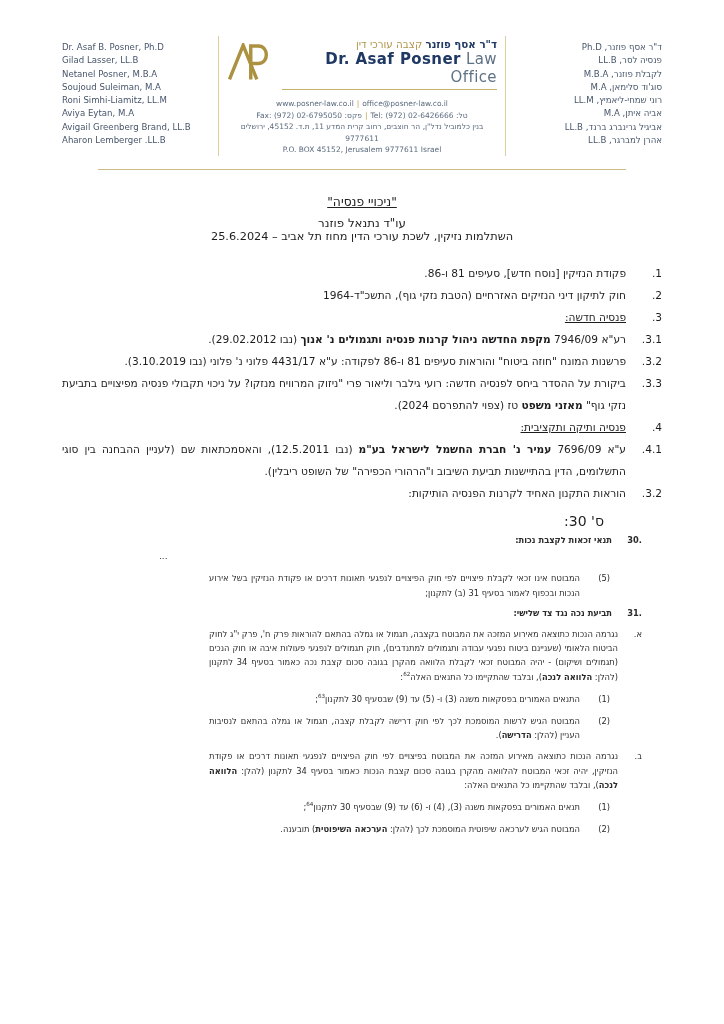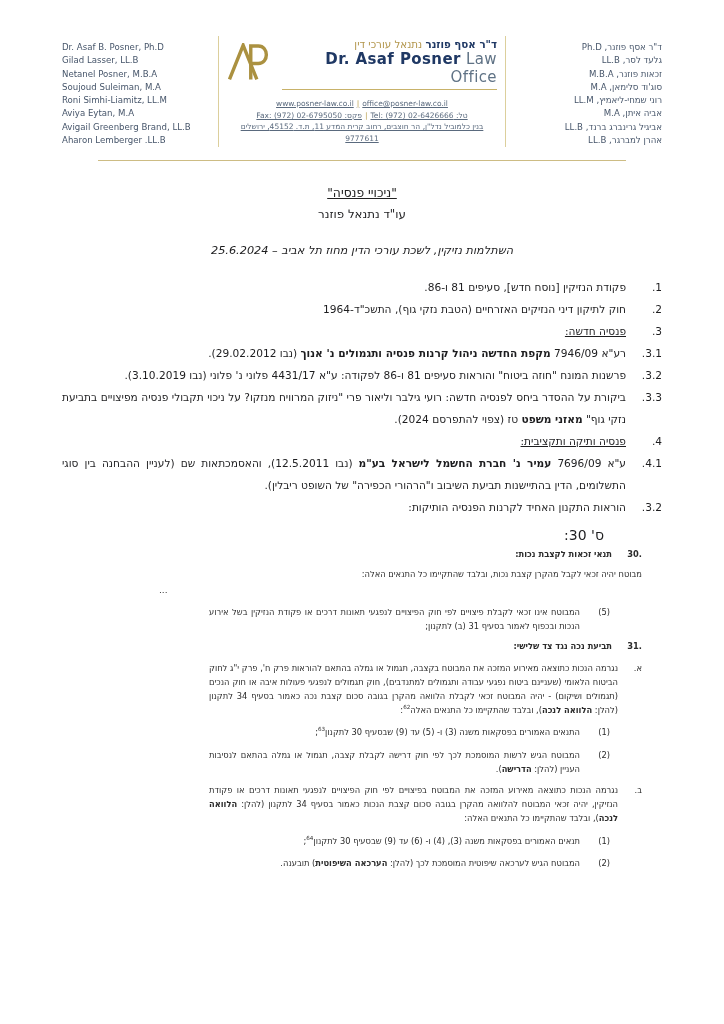--- a/index.html
+++ b/index.html
@@ -14,29 +14,29 @@
   .att-col.he{text-align:right;}
   .lh-center{flex:1;margin:0 10px;text-align:center;border-left:1px solid #dccf9c;border-right:1px solid #dccf9c;padding:2px 8px 0;}
   .brandrow{display:flex;align-items:center;justify-content:center;gap:9px;}
   .ap-logo{flex:0 0 auto;}
   .brandnames{text-align:right;}
   .brand-he{font-size:10.3px;color:#b2954a;}
   .brand-he b{color:#1f3864;}
   .brand-en{font-size:15px;color:#5f7285;letter-spacing:.4px;}
   .brand-en b{color:#1f3864;}
   .brand-underline{height:1px;background:#c8b269;margin-top:3px;}
-  .contact{margin-top:8px;font-size:7.5px;line-height:11.6px;color:#5a6a7e;text-decoration:underline;}
+  .contact{margin-top:8px;font-size:7.5px;line-height:11.6px;color:#5a6a7e;}
   .contact .sep{color:#bba04e;padding:0 3px;}
   .gold-rule{border:none;border-top:1.5px solid #cdbc84;margin:13px 36px 0 36px;}
   
   .main{direction:rtl;}
   .doc-title{margin-top:25px;text-align:center;font-size:12.3px;color:#222;}
   .doc-title span{text-decoration:underline;}
   .doc-author{margin-top:7px;text-align:center;font-size:11.8px;}
-  .doc-event{margin-top:23px;text-align:center;font-size:11.3px;font-style:italic;}
+  .doc-event{text-align:center;font-size:11.3px;}
   
   .outline{margin-top:19px;font-size:10.6px;line-height:22px;}
   .o-row{display:flex;}
   .o-num{flex:0 0 36px;}
   .o-text{flex:1;text-align:justify;}
   .o-text .ul{text-decoration:underline;}
   
   .sec-label{font-size:14px;margin:9px 58px 4px 0;}
   .quote{margin:3px 20px 6px 147px;font-size:8.3px;line-height:14.2px;color:#2b2b2b;}
   .q-head{display:flex;font-weight:bold;}
@@ -73,44 +73,45 @@
       <div class="brandrow">
         <span class="ap-logo">
           <svg width="46" height="38" viewBox="0 0 60 50" aria-hidden="true">
             <path d="M3 48 L21 3 L39 48" fill="none" stroke="#ab9140" stroke-width="4.5"></path>
             <path d="M31 48 L31 4 L41 4 C55 4 55 27 41 27 L31 27" fill="none" stroke="#ab9140" stroke-width="4.5"></path>
           </svg>
         </span>
         <span class="brandnames">
           <div class="brand-he" dir="rtl">
             <b>ד"ר אסף פוזנר</b>
-            <span>נתנאל עורכי דין</span>
+            <span>קצבה עורכי דין</span>
           </div>
           <div class="brand-en">
             <b>Dr. Asaf Posner</b>
             <span>Law Office</span>
           </div>
           <div class="brand-underline"></div>
         </span>
       </div>
       <div class="contact">
         <div dir="ltr">
           <span>www.posner-law.co.il</span><span class="sep">|</span><span>office@posner-law.co.il</span>
         </div>
         <div dir="rtl">
           <span>טל: Tel: (972) 02-6426666</span><span class="sep">|</span><span>פקס: Fax: (972) 02-6795050</span>
         </div>
         <div dir="rtl">בנין כלמוביל נדל"ן, הר חוצבים, רחוב קרית המדע 11, ת.ד. 45152, ירושלים 9777611</div>
+        <div dir="ltr">P.O. BOX 45152, Jerusalem 9777611 Israel</div>
       </div>
     </div>
 
     <div class="att-col he" dir="rtl">
         <div>ד"ר אסף פוזנר, Ph.D</div>
-        <div>גלעד לסר, LL.B</div>
-        <div>זכאות פוזנר, M.B.A</div>
+        <div>פנסיה לסר, LL.B</div>
+        <div>לקבלת פוזנר, M.B.A</div>
         <div>סוג'וד סלימאן, M.A</div>
         <div>רוני שמחי-ליאמיץ, LL.M</div>
         <div>אביה איתן, M.A</div>
         <div>אביגיל גרינברג ברנד, LL.B</div>
         <div>אהרן למברגר, LL.B</div>
       </div>
   </header>
 
   <hr class="gold-rule">
 
@@ -157,21 +158,20 @@
           <span class="o-text"><span>הוראות התקנון האחיד לקרנות הפנסיה הותיקות:</span></span>
         </div>
       </div>
 
     <div class="sec-label">ס' 30:</div>
     <div class="quote">
       <div class="q-head">
         <span class="q-num">.30</span>
         <span>תנאי זכאות לקצבת נכות:</span>
       </div>
-      <div class="q-intro">מבוטח יהיה זכאי לקבל מהקרן קצבת נכות, ובלבד שהתקיימו כל התנאים האלה:</div>
       <div class="q-ellipsis">...</div>
       <div id="q30-items">
           <div class="q-sub">
             <span class="q-n">(5)</span>
             <span class="q-t"><span>המבוטח אינו זכאי לקבלת פיצויים לפי חוק הפיצויים לנפגעי תאונות דרכים או פקודת הנזיקין בשל אירוע הנכות ובכפוף לאמור בסעיף 31 (ב) לתקנון;</span></span>
           </div>
         </div>
     </div>
 
     <div class="quote">

